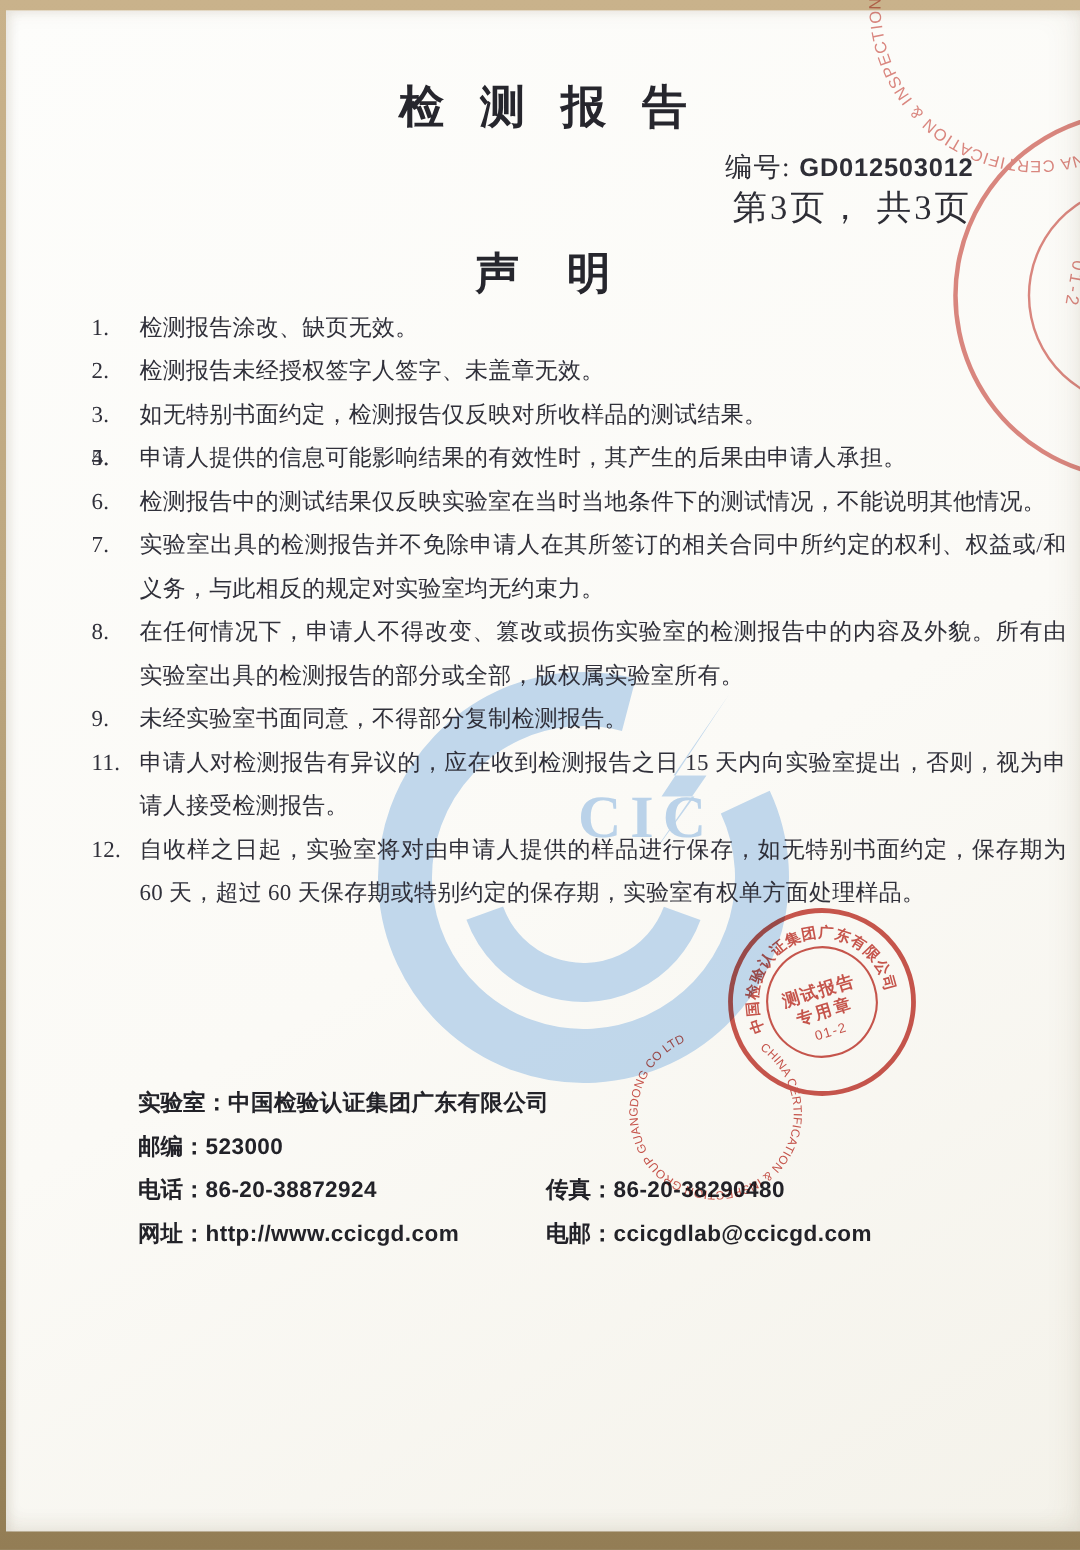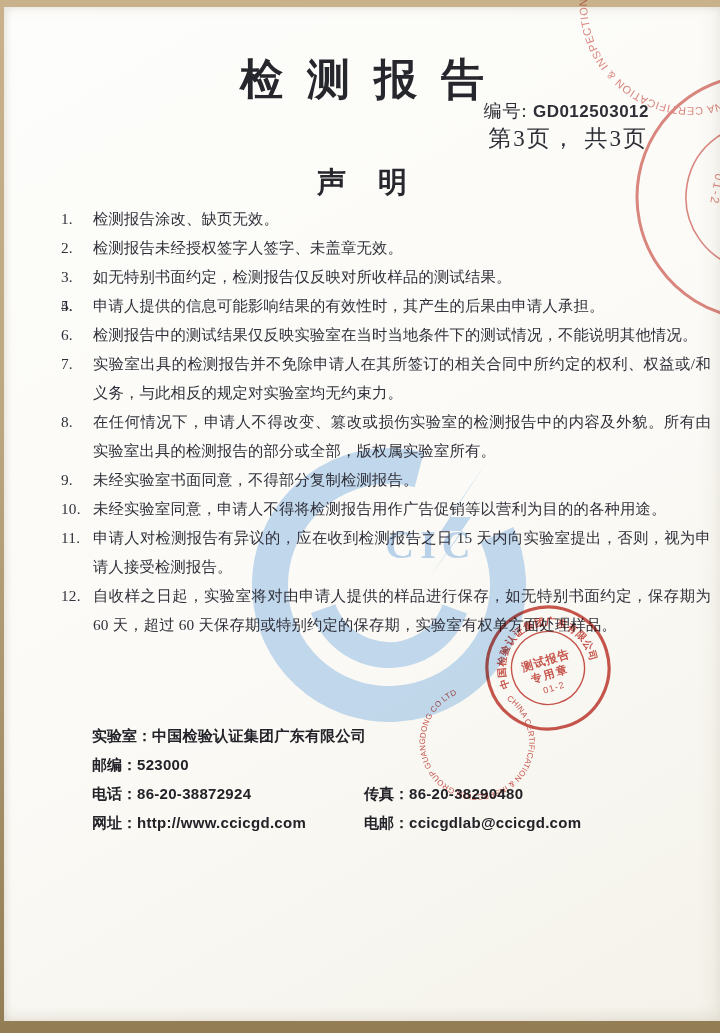--- a/index.html
+++ b/index.html
@@ -7,21 +7,21 @@
     background:linear-gradient(180deg,#c9b28b 0%,#bda780 40%,#937d55 100%);
     font-family:"Liberation Serif",serif;}
   
   .paper{position:absolute;left:4px;top:7px;right:0;bottom:12px;
     background:linear-gradient(150deg,#fdfdfb 0%,#fbfaf6 55%,#f4f2ea 100%);
     box-shadow:inset -8px 0 18px rgba(90,70,40,.05), inset 0 -6px 12px rgba(90,70,40,.06), inset 3px 2px 6px rgba(90,70,40,.08);}
   .content{position:absolute;inset:0;color:#2e2e36;}
 
   
   .title{position:absolute;left:0;right:0;top:44px;margin:0;text-align:center;
-    font-size:43px;font-weight:bold;letter-spacing:24px;padding-left:24px;color:#26262d;}
+    font-size:30px;font-weight:bold;letter-spacing:24px;padding-left:24px;color:#26262d;}
   .report-no{position:absolute;top:92px;right:71px;font-size:18px;white-space:nowrap;}
   .report-no .lbl{letter-spacing:1px;}
   .report-no .val{font-family:"Liberation Sans",sans-serif;font-weight:600;font-size:17px;letter-spacing:.5px;text-align:right;}
   .page-info{position:absolute;top:116px;right:72px;font-size:23px;letter-spacing:2px;}
   .section{position:absolute;left:0;right:0;top:156px;margin:0;text-align:center;
     font-size:29px;font-weight:bold;letter-spacing:32px;padding-left:32px;color:#26262d;}
 
   
   .statements{position:absolute;left:57px;top:197px;width:650px;margin:0;padding:0;list-style:none;}
   .statements li{position:relative;padding-left:32px;line-height:29px;font-size:15.3px;
@@ -85,21 +85,20 @@
       <ol class="statements">
           <li><span class="num">1.</span><span>检测报告涂改、缺页无效。</span></li>
           <li><span class="num">2.</span><span>检测报告未经授权签字人签字、未盖章无效。</span></li>
           <li><span class="num">3.</span><span>如无特别书面约定，检测报告仅反映对所收样品的测试结果。</span></li>
           <li><span class="num">4.</span></li>
           <li><span class="num">5.</span><span>申请人提供的信息可能影响结果的有效性时，其产生的后果由申请人承担。</span></li>
           <li><span class="num">6.</span><span>检测报告中的测试结果仅反映实验室在当时当地条件下的测试情况，不能说明其他情况。</span></li>
           <li><span class="num">7.</span><span>实验室出具的检测报告并不免除申请人在其所签订的相关合同中所约定的权利、权益或/和义务，与此相反的规定对实验室均无约束力。</span></li>
           <li><span class="num">8.</span><span>在任何情况下，申请人不得改变、篡改或损伤实验室的检测报告中的内容及外貌。所有由实验室出具的检测报告的部分或全部，版权属实验室所有。</span></li>
           <li><span class="num">9.</span><span>未经实验室书面同意，不得部分复制检测报告。</span></li>
-          <li><span class="num">10.</span><span>未经实验室同意，申请人不得将检测报告用作广告促销等以营利为目的的各种用途。</span></li>
           <li><span class="num">11.</span><span>申请人对检测报告有异议的，应在收到检测报告之日 15 天内向实验室提出，否则，视为申请人接受检测报告。</span></li>
           <li><span class="num">12.</span><span>自收样之日起，实验室将对由申请人提供的样品进行保存，如无特别书面约定，保存期为 60 天，超过 60 天保存期或特别约定的保存期，实验室有权单方面处理样品。</span></li>
         </ol>
 
       <div class="contact">
           <div class="crow"><span class="cell"><span class="lbl">实验室：</span><span class="val">中国检验认证集团广东有限公司</span></span></div>
           <div class="crow"><span class="cell"><span class="lbl">邮编：</span><span class="val">523000</span></span></div>
           <div class="crow"><span class="cell"><span class="lbl">电话：</span><span class="val">86-20-38872924</span></span><span class="cell col2"><span class="lbl">传真：</span><span class="val">86-20-38290480</span></span></div>
           <div class="crow"><span class="cell col2"><span class="lbl">电邮：</span><span class="val">ccicgdlab@ccicgd.com</span></span><span class="cell"><span class="lbl">网址：</span><span class="val">http://www.ccicgd.com</span></span></div>
         </div>

